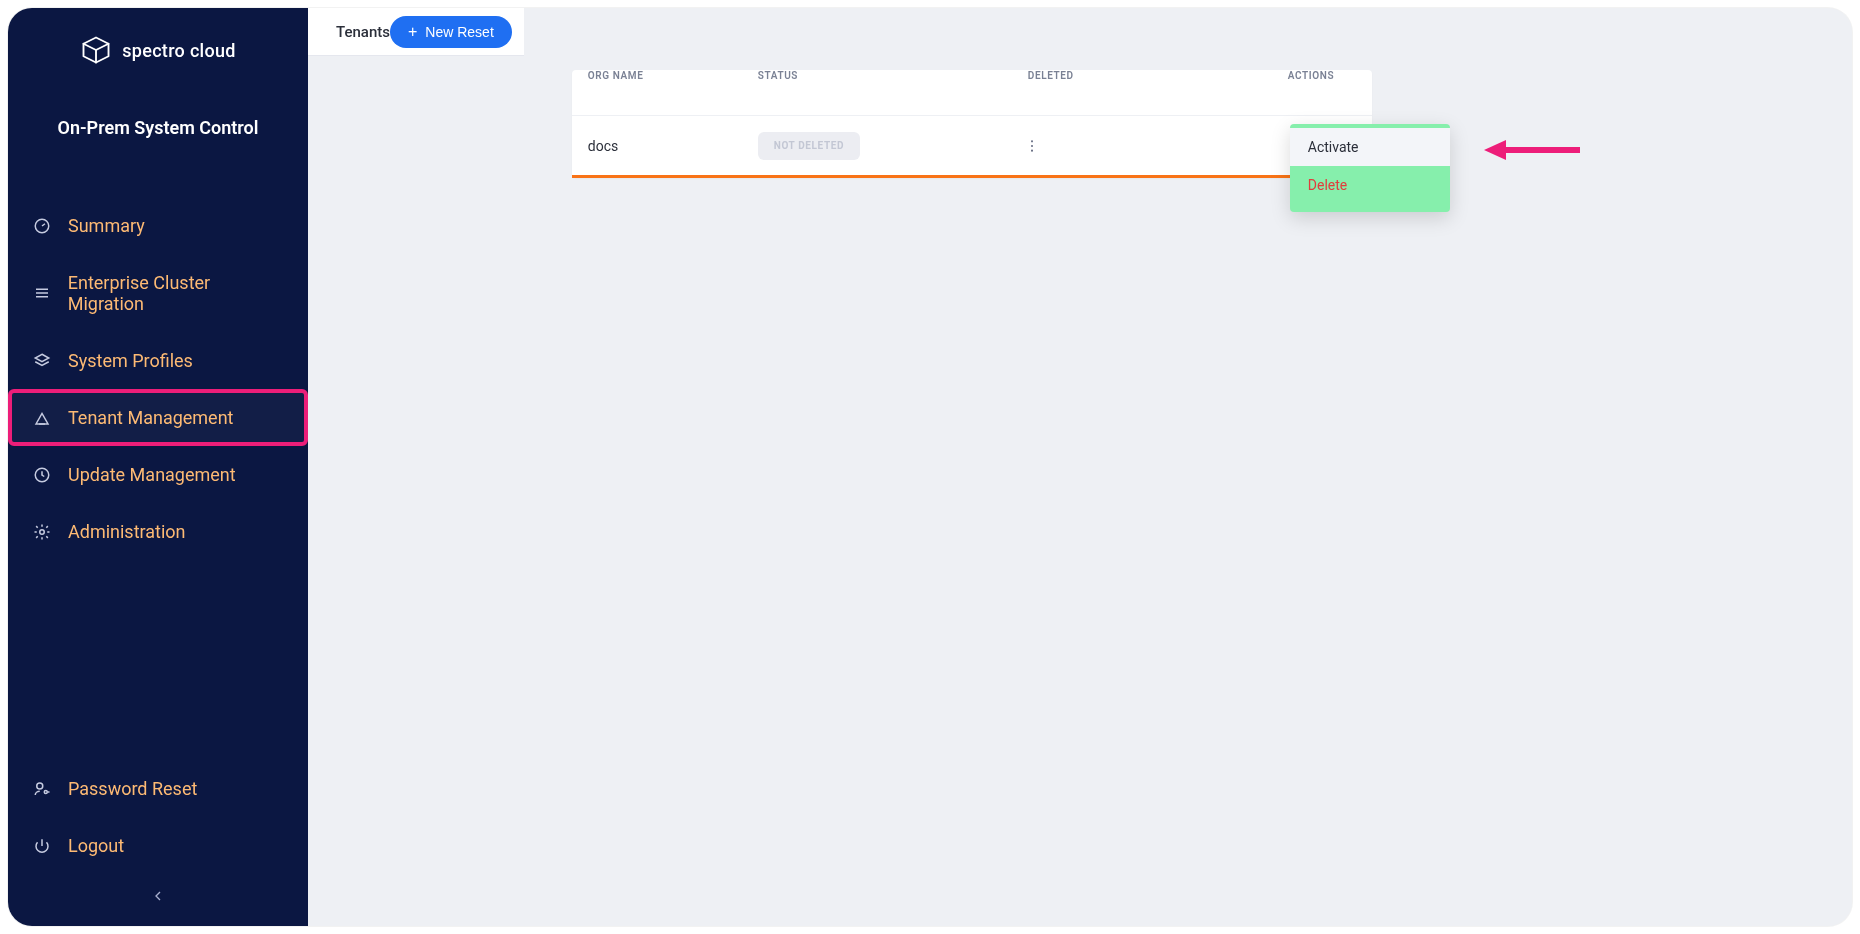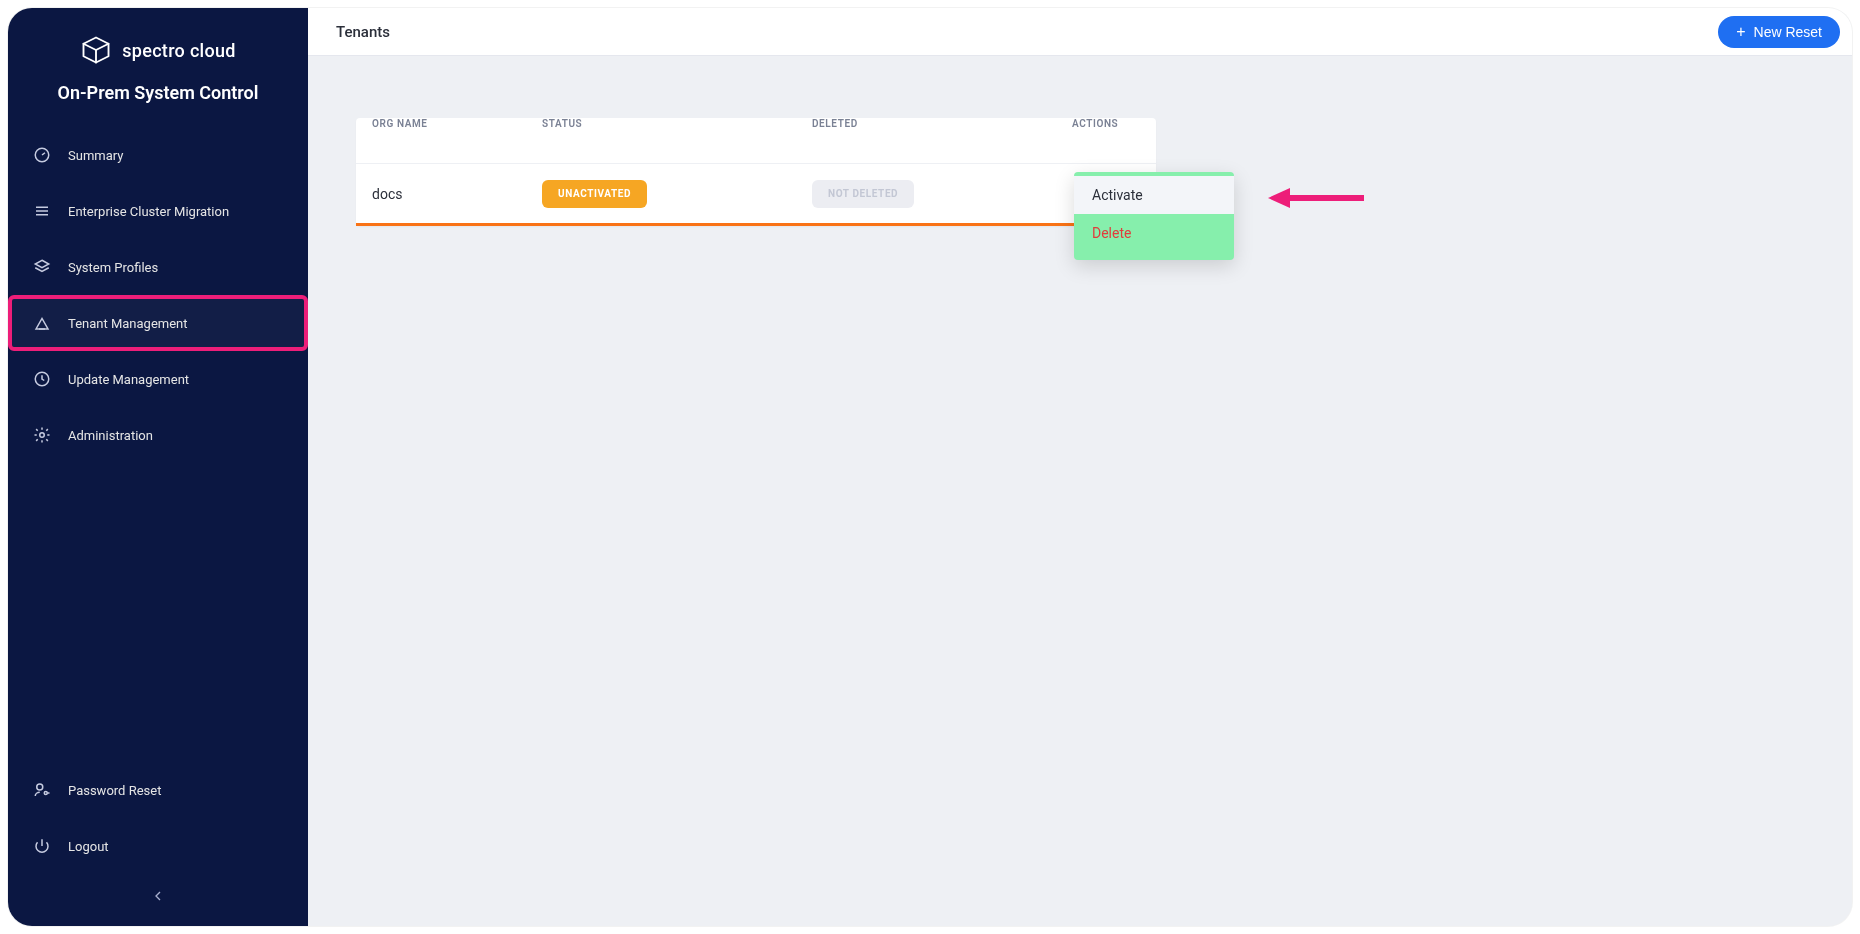--- a/index.html
+++ b/index.html
@@ -25,20 +25,21 @@
     }
     
     .sidebar {
       width: 300px;
       background: #0b1742;
       color: #fff;
       display: flex;
       flex-direction: column;
       padding-top: 18px;
       position: relative;
+      gap: 35px;
     }
     .brand {
       display: flex;
       align-items: center;
       justify-content: center;
       gap: 10px;
       padding: 8px 0 6px;
     }
     .brand-logo {
       width: 32px; height: 32px;
@@ -56,22 +57,22 @@
       font-weight: 600;
       color: #ffffff;
       padding: 10px 0 24px;
     }
     .nav { flex: 1; }
     .nav-item {
       display: flex;
       align-items: center;
       gap: 16px;
       padding: 18px 20px 18px 24px;
-      font-size: 13px;
-      color: #e5e5e5;
+      font-size: 18px;
+      color: #fdba74;
       cursor: pointer;
     }
     .nav-item .icon {
       width: 20px; height: 20px; display: inline-flex; align-items: center; justify-content: center;
       color: #c6cbe0;
     }
     .nav-item.highlighted {
       outline: 4px solid #ed1e79;
       outline-offset: -4px;
       border-radius: 6px;
@@ -80,21 +81,21 @@
     .bottom-nav { padding-bottom: 6px; }
     .collapse {
       display: flex;
       align-items: center;
       justify-content: center;
       padding: 14px 0 12px;
       color: #a9b0cf;
       cursor: pointer;
     }
     
-    .main { flex: 1; display: flex; flex-direction: column; background: #eef0f4; }
+    .main { flex: 1; display: flex; flex-direction: row; background: #eef0f4; }
     .topbar {
       height: 48px;
       background: #ffffff;
       display: flex;
       align-items: center;
       justify-content: space-between;
       padding: 0 12px 0 28px;
       border-bottom: 1px solid #e5e7ee;
     }
     .page-title {
@@ -322,23 +323,20 @@
     <div class="content">
       <div class="table-wrap">
         <div class="thead">
           <div class="col col-org">ORG NAME</div>
           <div class="col col-status col-divider">STATUS</div>
           <div class="col col-del col-divider">DELETED</div>
           <div class="col col-act col-divider">ACTIONS</div>
         </div>
         <div class="trow">
           <div class="cell col-org">docs</div>
-          <div class="cell col-status">
-            <span class="badge badge-orange">UNACTIVATED</span>
-          </div>
           <div class="cell col-del">
             <span class="badge badge-gray">NOT DELETED</span>
           </div>
           <div class="cell col-act">
             <span class="kebab">
               <svg viewBox="0 0 24 24" width="16" height="16" fill="currentColor">
                   <circle cx="12" cy="5" r="1.6"></circle>
                   <circle cx="12" cy="12" r="1.6"></circle>
                   <circle cx="12" cy="19" r="1.6"></circle>
                 </svg>

